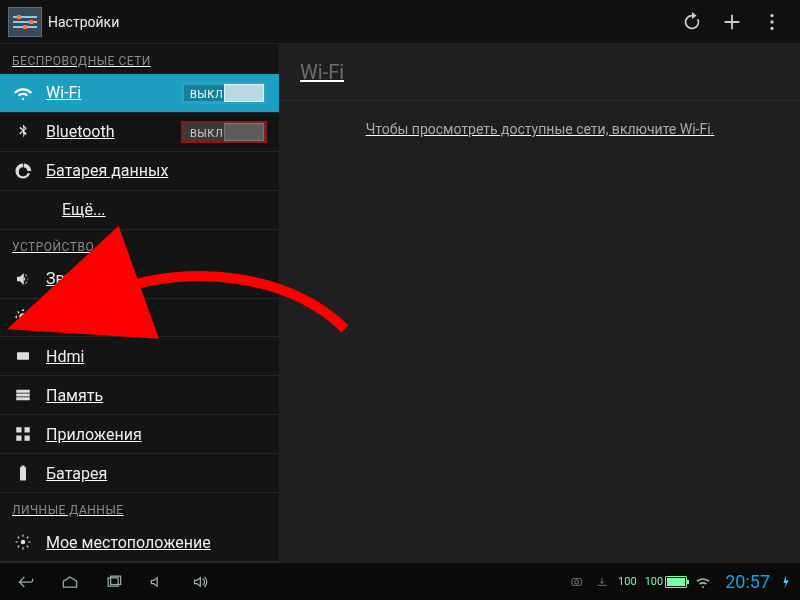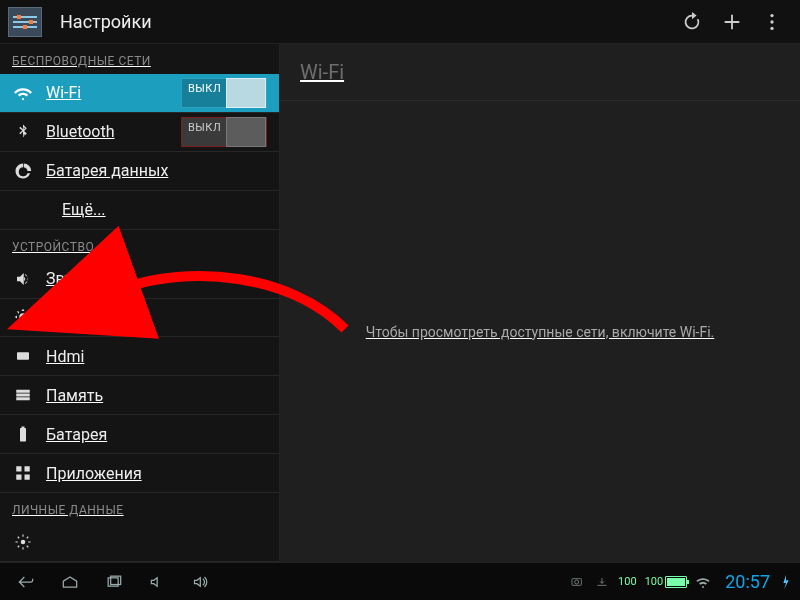--- a/index.html
+++ b/index.html
@@ -7,48 +7,48 @@
   .screen { width: 800px; height: 600px; display: flex; flex-direction: column; background: #000; }
 
   
   .actionbar { height: 44px; background: #111; display: flex; align-items: center; padding: 0 8px; border-bottom: 1px solid #222; }
   .appicon { width: 34px; height: 30px; background: #3a4a5a; border: 1px solid #5a6a7a; display: flex; flex-direction: column; justify-content: center; gap: 3px; padding: 4px; }
   .appicon .slider { height: 2px; background: #8cc9e8; position: relative; }
   .appicon .slider::after { content: ""; position: absolute; width: 4px; height: 4px; background: #ff7b33; top: -1px; }
   .appicon .s1::after { left: 4px; }
   .appicon .s2::after { left: 16px; }
   .appicon .s3::after { left: 10px; }
-  .ab-title { font-size: 18px; margin-left: 18px; color: #eee; }
+  .ab-title { font-size: 14px; margin-left: 6px; color: #eee; }
   .ab-spacer { flex: 1; }
   .ab-btn { width: 40px; height: 40px; display: flex; align-items: center; justify-content: center; color: #ccc; }
   .ab-btn svg { width: 22px; height: 22px; fill: #ccc; }
 
   
   .main { flex: 1; display: flex; min-height: 0; text-decoration: underline; }
   .sidebar { width: 280px; background: #141414; border-right: 1px solid #222; overflow-y: hidden; display:flex; flex-direction:column; }
   .content { flex: 1; background: #1f1f1f; display: flex; flex-direction: column; position: relative; }
 
   .section-header { color: #8a8a8a; font-size: 12px; letter-spacing: .5px; padding: 10px 12px 6px; text-transform: uppercase; }
   .row { display: flex; align-items: center; height: 40px; padding: 0 12px; border-bottom: 1px solid #272727; color: #eee; font-size: 16px; position: relative; }
   .row.selected { background: #1c9fbf; color: #fff; }
   .row .ricon { width: 22px; margin-right: 12px; display:flex; align-items:center; justify-content:center; }
   .row .ricon svg { width: 18px; height: 18px; fill: #ddd; }
   .row.selected .ricon svg { fill: #fff; }
   .row .rlabel { flex: 1; white-space: nowrap; overflow: hidden; text-overflow: ellipsis; }
   .row .rlabel.shift { margin-left: 50px; }
 
-  .toggle { width: 86px; height: 30px; background: #3a3a3a; border: 1px solid #7f1d1d; position: relative; font-size: 11px; color: #bbb; display:flex; align-items:center; }
+  .toggle { width: 86px; height: 22px; background: #3a3a3a; border: 3px solid #7f1d1d; position: relative; font-size: 11px; color: #bbb; display:flex; align-items:center; }
   .toggle .label { position:absolute; left:6px; top:3px; font-size:11px; color:#ccc; letter-spacing:.5px; }
   .toggle .knob { position: absolute; right: 0; top: -1px; bottom: -1px; width: 40px; background: #5c5c5c; border:1px solid #777; }
   .row.selected .toggle { background:#177f99; border-color:#2aa3c2; }
   .row.selected .toggle .label { color:#fff; }
   .row.selected .toggle .knob { background:#b9d9e2; border-color:#dff1f6; }
 
   .content-header { padding: 16px 20px; color: #6e6e6e; font-size: 20px; border-bottom: 1px solid #2a2a2a; }
-  .content-body { flex: 1; display: flex; align-items: center; justify-content: center; padding: 20px; }
+  .content-body { flex: 1; display: flex; justify-content: center; padding: 20px; }
   .content-msg { color: #aaa; font-size: 14px; text-align: center; }
 
   
   .navbar { height: 38px; background: #0a0a0a; border-top: 1px solid #222; display: flex; align-items: center; padding: 0 6px; color: #9aa; font-size: 12px; gap: 12px; }
   .nav-left { display: flex; gap: 4px; }
   .nav-btn { width: 40px; height: 30px; display: flex; align-items: center; justify-content: center; }
   .nav-btn svg { width: 20px; height: 16px; fill: none; stroke: #9aa; stroke-width: 1.5; }
   .nav-spacer { flex: 1; }
   .nav-right { display: flex; align-items: center; gap: 8px; }
   .nav-right .mini { color: #7fa; font-size: 11px; }
@@ -174,47 +174,48 @@
             <svg viewBox="0 0 24 24">
               <path d="M3 5h18v4H3V5zm0 5h18v4H3v-4zm0 5h18v4H3v-4z"></path>
             </svg>
           </span>
         <span class="rlabel">Память</span>
       </div>
 
       <div class="row">
         <span class="ricon">
             <svg viewBox="0 0 24 24">
-              <path d="M15 4h-1V2h-4v2H9a1 1 0 0 0-1 1v16a1 1 0 0 0 1 1h6a1 1 0 0 0 1-1V5a1 1 0 0 0-1-1z"></path>
-            </svg>
-          </span>
-        <span class="rlabel">Батарея</span>
-      </div>
-
-      <div class="row">
-        <span class="ricon">
-            <svg viewBox="0 0 24 24">
               <rect x="3" y="3" width="7" height="7"></rect>
               <rect x="14" y="3" width="7" height="7"></rect>
               <rect x="3" y="14" width="7" height="7"></rect>
               <rect x="14" y="14" width="7" height="7"></rect>
             </svg>
           </span>
         <span class="rlabel">Приложения</span>
       </div>
 
+      <div class="row">
+        <span class="ricon">
+            <svg viewBox="0 0 24 24">
+              <path d="M15 4h-1V2h-4v2H9a1 1 0 0 0-1 1v16a1 1 0 0 0 1 1h6a1 1 0 0 0 1-1V5a1 1 0 0 0-1-1z"></path>
+            </svg>
+          </span>
+        <span class="rlabel">Батарея</span>
+      </div>
+
       <div class="section-header">ЛИЧНЫЕ ДАННЫЕ</div>
 
       <div class="row">
         <span class="ricon">
             <svg viewBox="0 0 24 24">
               <circle cx="12" cy="12" r="3"></circle>
               <path d="M12 2v3m0 14v3M2 12h3m14 0h3M5 5l2 2m10 10l2 2M5 19l2-2m10-10l2-2" stroke="#ddd" stroke-width="1.5" fill="none"></path>
             </svg>
           </span>
+        <span class="rlabel">Мое местоположение</span>
       </div>
     </div>
 
     <div class="content">
       <div class="content-header">Wi-Fi</div>
       <div class="content-body">
         <div class="content-msg">Чтобы просмотреть доступные сети, включите Wi-Fi.</div>
       </div>
 
       <div class="arrow" style="left:-170px; top:190px;">

